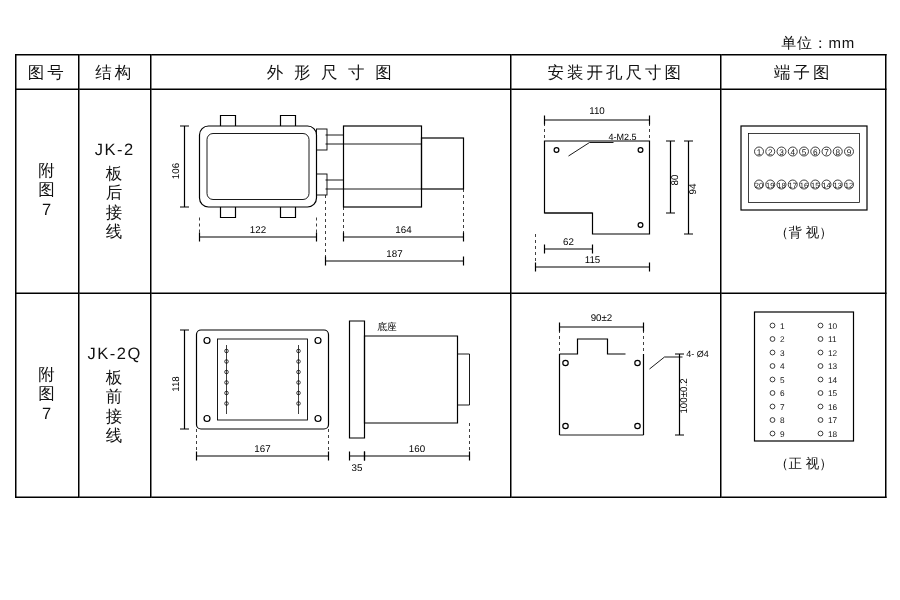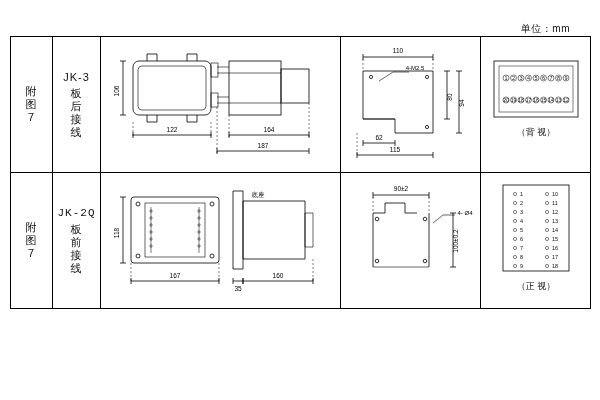--- a/index.html
+++ b/index.html
@@ -67,32 +67,39 @@
 
   <table class="main">
     <colgroup>
       <col class="col-a">
         <col class="col-b">
         <col class="col-c">
         <col class="col-d">
         <col class="col-e">
     </colgroup>
     <tbody>
+        <tr class="hdr">
+      <td>图号</td>
+      <td>结构</td>
+      <td>外 形 尺 寸 图</td>
+      <td>安装开孔尺寸图</td>
+      <td>端子图</td>
+    </tr>
 
     <tr class="rowbody">
       <td>
         <div class="vtwo vtext">
           <span>附</span>
           <span>图</span>
           <span>7</span>
         </div>
       </td>
       <td>
         <div class="vtwo vtext">
-          <span style="margin-bottom:3px;">JK-3</span>
+          <span style="margin-bottom:3px;">JK-2</span>
           <span>板</span>
           <span>后</span>
           <span>接</span>
           <span>线</span>
         </div>
       </td>
 
       <td>
         <div class="cell">
           <svg width="240" height="133" viewBox="0 0 240 133">
@@ -241,21 +248,21 @@
     <tr class="rowbody">
       <td>
         <div class="vtwo vtext">
           <span>附</span>
           <span>图</span>
           <span>7</span>
         </div>
       </td>
       <td>
         <div class="vtwo vtext">
-          <span style="margin-bottom:3px;font-family:Liberation Mono, monospace;">JK-2Q</span>
+          <span style="margin-bottom:3px;">JK-2Q</span>
           <span>板</span>
           <span>前</span>
           <span>接</span>
           <span>线</span>
         </div>
       </td>
 
       <td>
         <div class="cell">
           <svg width="240" height="133" viewBox="0 0 240 133">

